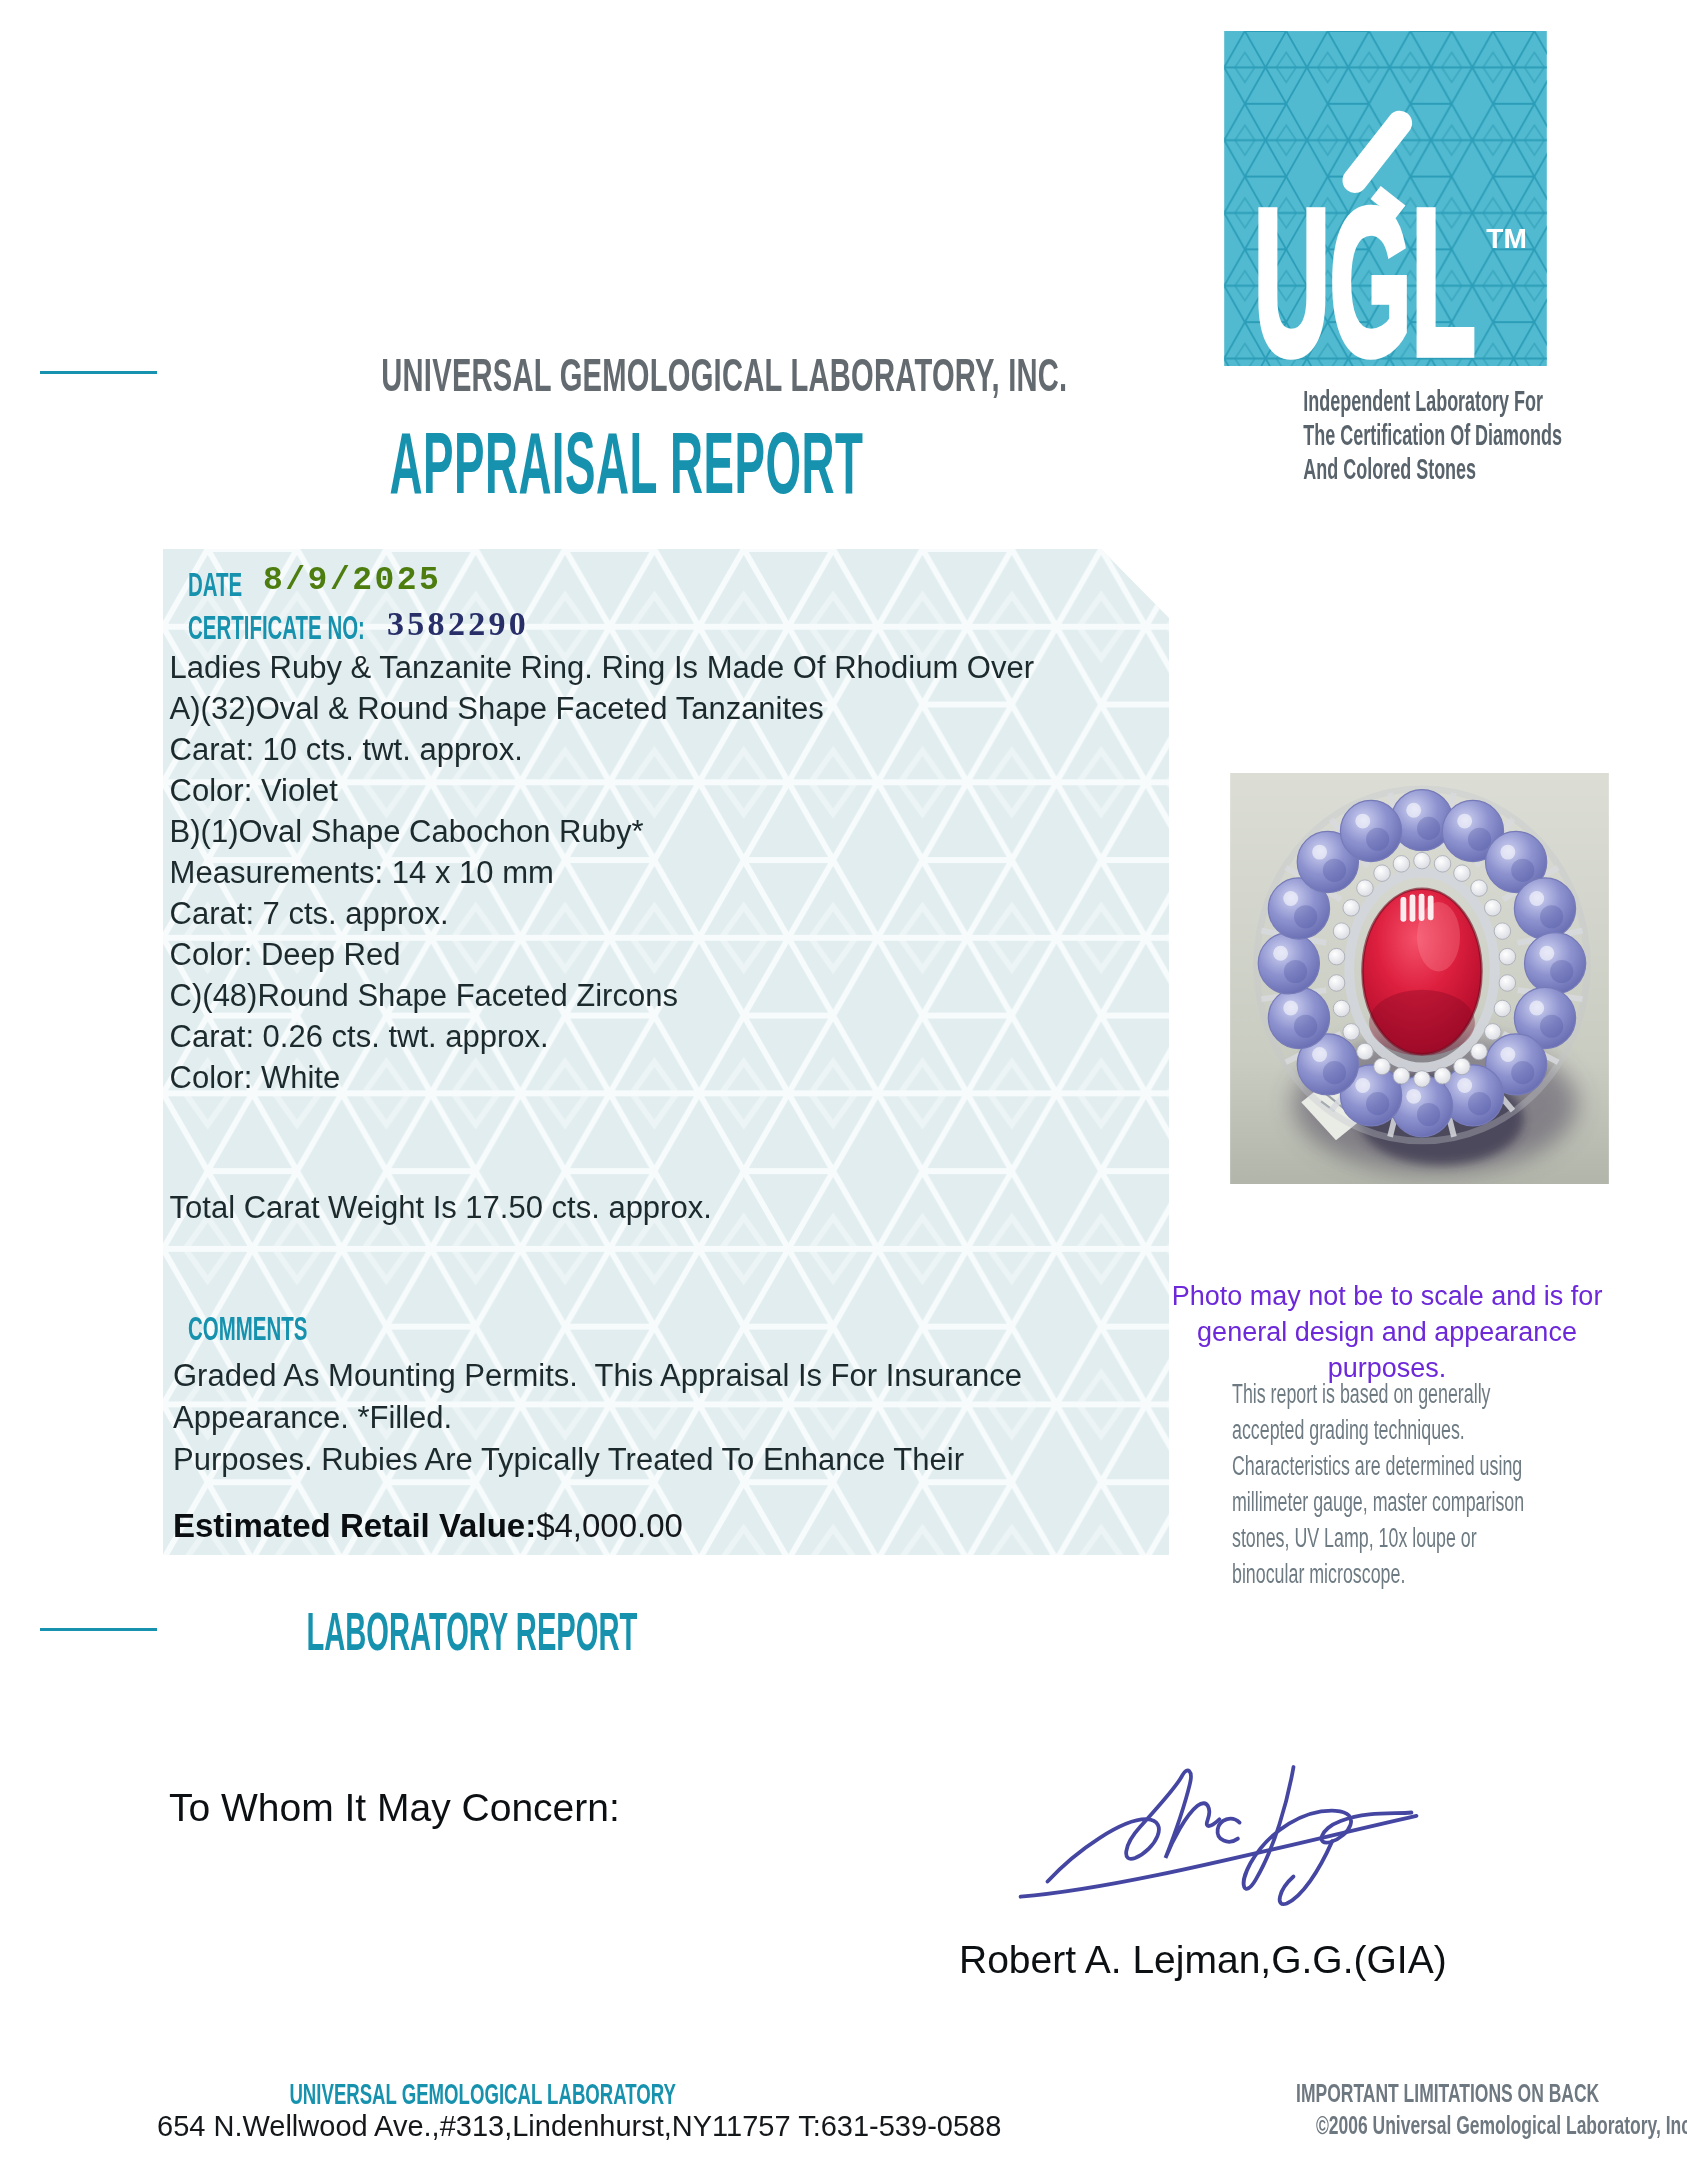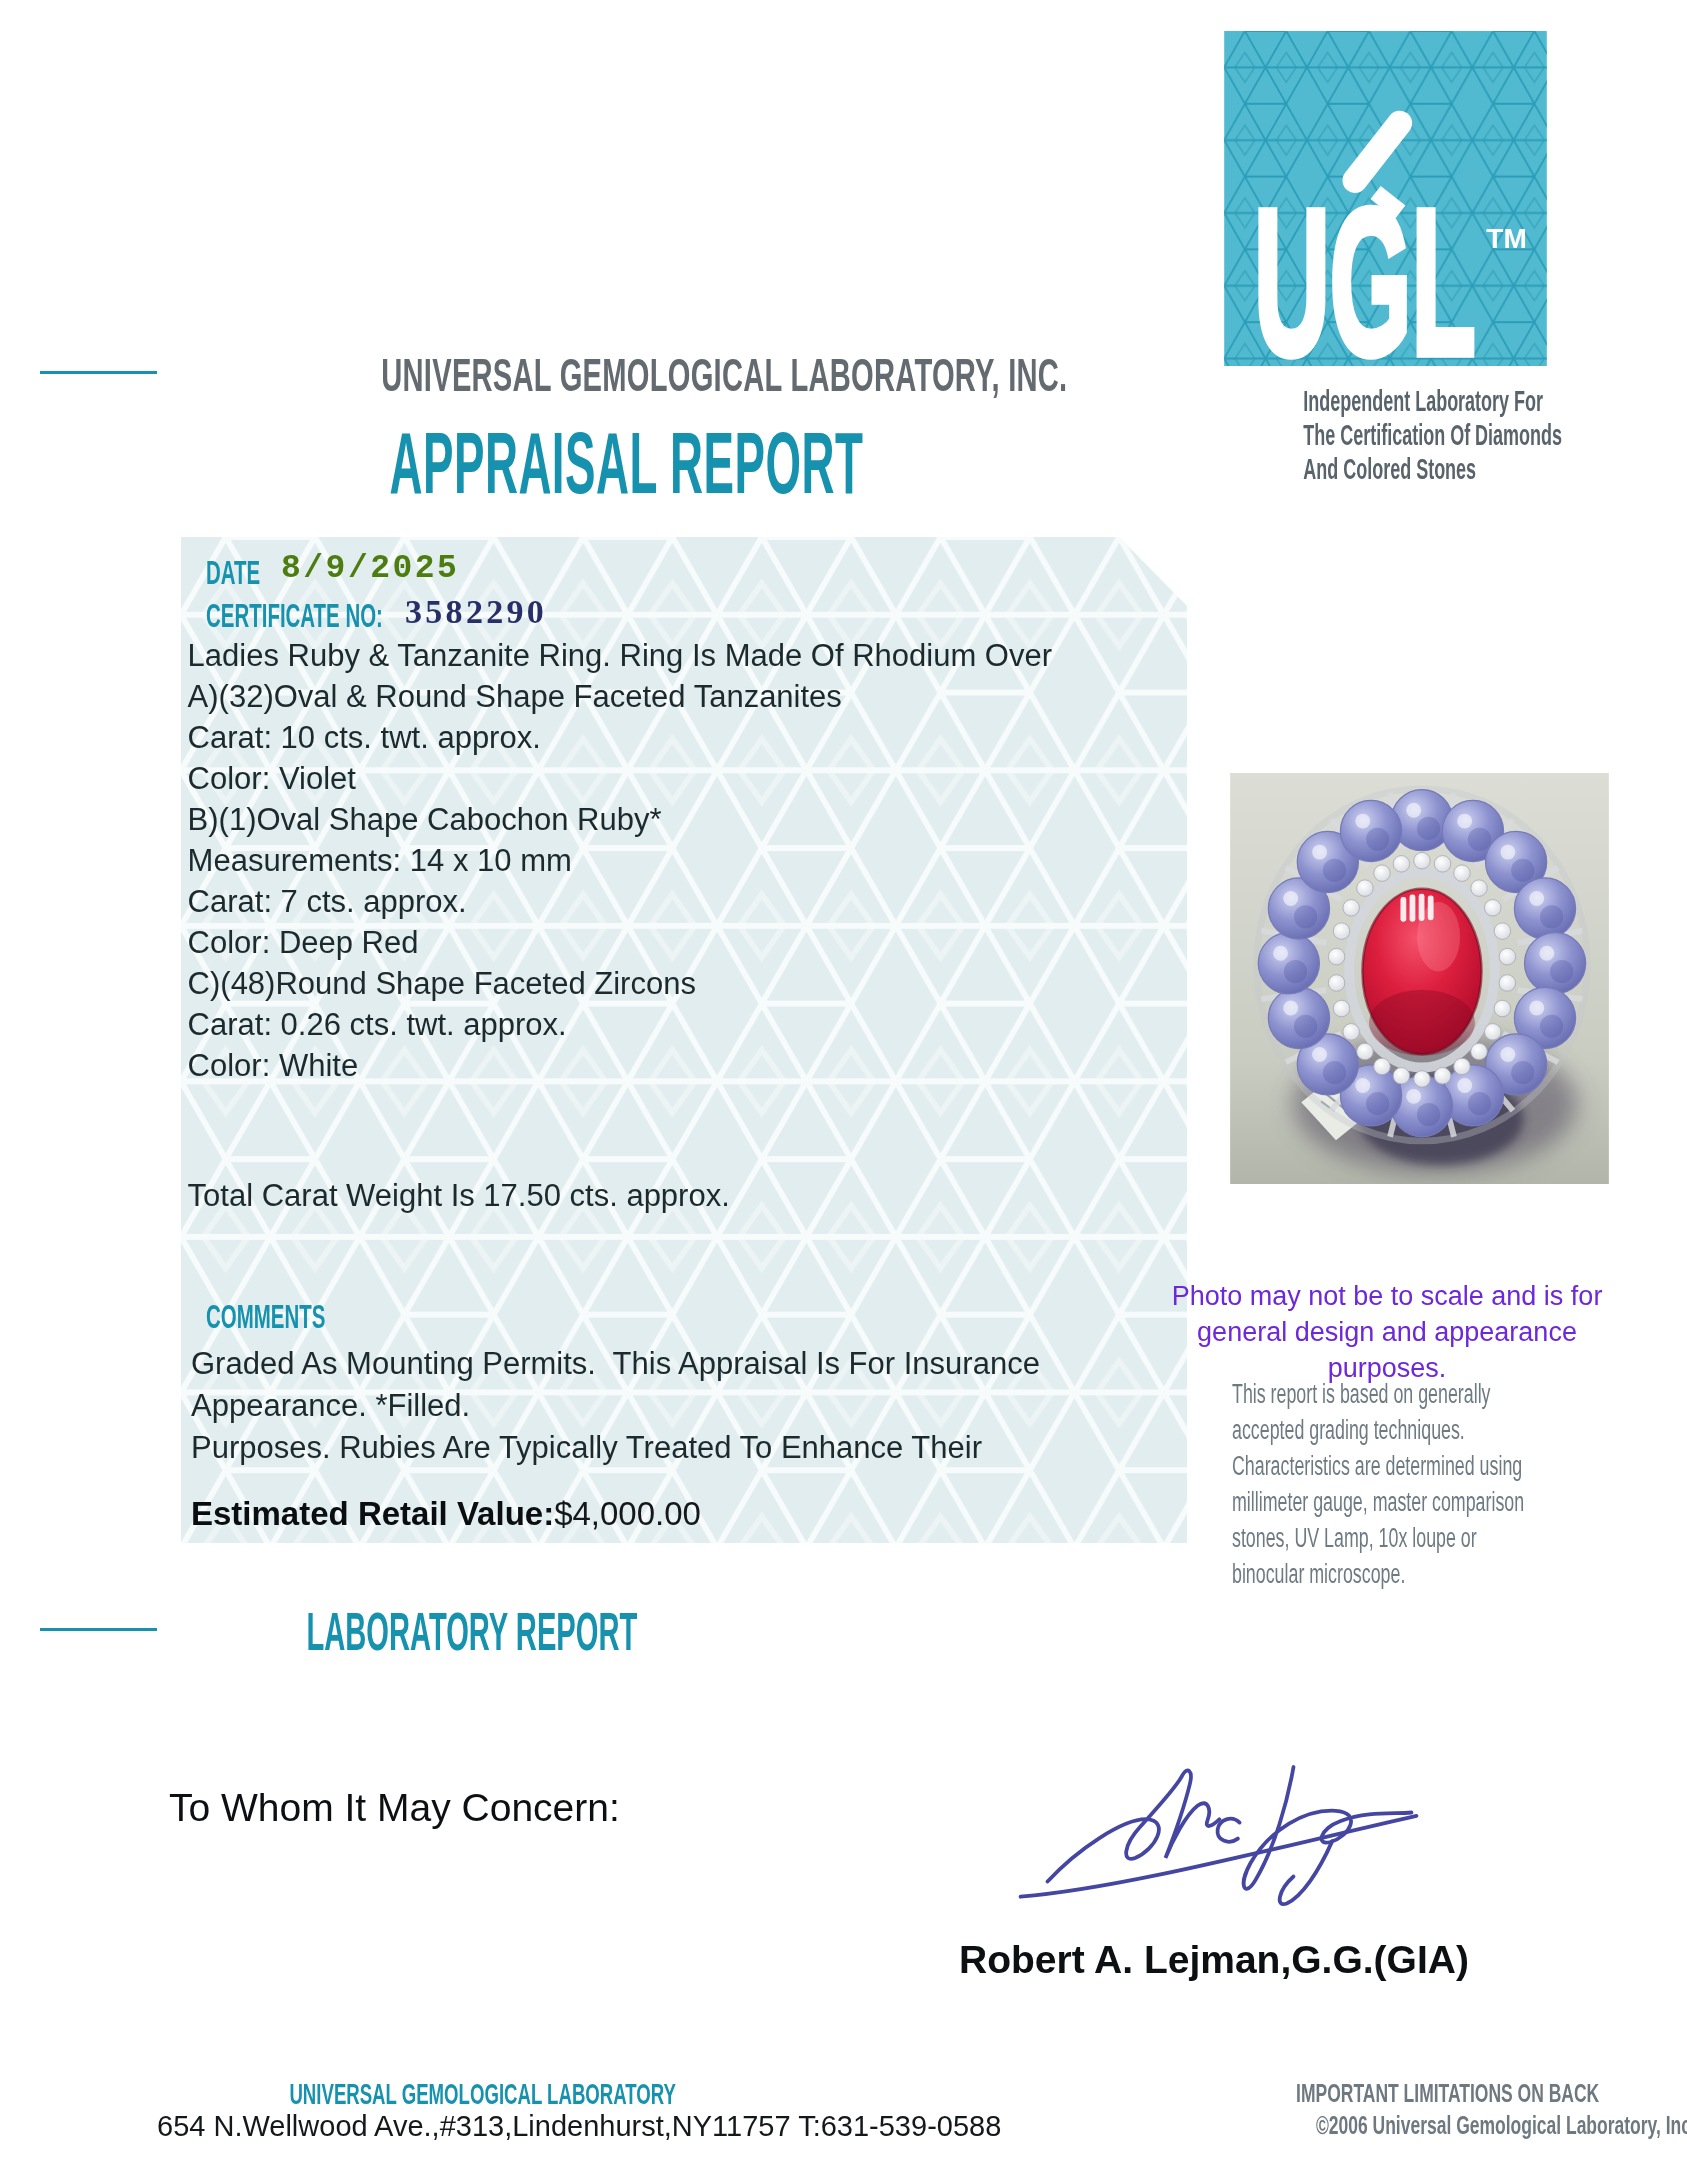--- a/index.html
+++ b/index.html
@@ -20,22 +20,22 @@
   .cond{display:inline-block;transform-origin:0 0;white-space:nowrap;}
   .pre{white-space:pre;}
   
   #hdr-line{left:40px;top:371px;width:117px;height:3.3px;background:var(--teal);}
   #company{left:171px;top:347px;font-size:47px;font-weight:700;color:var(--gray-head);transform:scaleX(.62);letter-spacing:0.4px;}
   #appraisal{left:171px;top:412px;font-size:88px;font-weight:700;color:var(--teal);transform:scaleX(.52);letter-spacing:0.8px;}
   
   #logo{left:1224px;top:31px;width:323px;height:335px;}
   #logo-caption{left:1224px;top:384px;font-size:29px;font-weight:700;color:var(--gray-cap);line-height:34px;transform:scaleX(.62);}
   
-  #panel{left:163px;top:537px;width:1006px;height:1006px;background:var(--panel-bg);
-         clip-path:polygon(0 0,938px 0,1006px 69px,1006px 1006px,0 1006px);margin-left:18px;}
+  #panel{left:163px;top:549px;width:1006px;height:1006px;background:var(--panel-bg);
+         clip-path:polygon(0 0,938px 0,1006px 69px,1006px 1006px,0 1006px);}
   #panel .field-label{font-size:33px;font-weight:700;color:var(--teal);transform:scaleX(.62);transform-origin:0 0;}
   #date-label{left:25px;top:17.4px;}
   #date-value{left:100px;top:13.2px;font-family:"Liberation Mono",monospace;font-weight:700;font-size:33px;letter-spacing:2.5px;color:#4d7c0f;}
   #cert-label{left:25px;top:60px;}
   #cert-value{left:224px;top:56px;font-family:Liberation Serif, serif;font-weight:700;font-size:34px;letter-spacing:3.3px;color:var(--navy);}
   #desc-block{left:6.6px;top:98px;font-size:31px;line-height:41px;color:var(--body-text);}
   #desc-block .gray{color:#8d989d;}
   #total-line{left:6.6px;top:641px;font-size:31px;color:var(--body-text);}
   #comments-label{left:25px;top:761px;}
   #comments-block{left:10px;top:806px;font-size:31px;line-height:42px;color:var(--body-text);}
@@ -43,21 +43,21 @@
   #estimated .lbl{font-weight:700;color:#0b0e11;}
   
   #photo{left:1230px;top:773px;width:379px;height:411px;}
   #photo-caption{left:1148px;top:1278px;width:478px;text-align:center;font-size:27px;line-height:36px;color:#6d28d9;}
   #method{left:1232px;top:1376px;font-size:27px;line-height:36px;color:var(--gray-body);transform:scaleX(.66);transform-origin:0 0;}
   
   #lab-line{left:40px;top:1628px;width:117px;height:3.3px;background:var(--teal);}
   #lab-heading{left:171px;top:1601px;font-size:53px;font-weight:700;color:var(--teal);transform:scaleX(.55);}
   #salutation{left:169px;top:1786px;font-size:39px;color:#0d1013;}
   #signature{left:997px;top:1727px;width:438px;height:203px;}
-  #signer{left:959px;top:1938px;font-size:39px;color:#0d1013;font-weight:bold;}
+  #signer{left:959px;top:1938px;font-size:39px;color:#0d1013;}
   
   #f-company{left:171px;top:2077px;font-size:30px;font-weight:700;color:var(--teal);transform:scaleX(.62);}
   #f-address{left:157px;top:2110px;font-size:29px;color:#15181b;}
   #f-limit{left:1218px;top:2078px;font-size:26.5px;font-weight:700;color:#6e7880;transform:scaleX(.66);}
   #f-copy{left:1218px;top:2110px;font-size:26.5px;font-weight:700;color:#6e7880;transform:scaleX(.66);}
 </style>
 </head>
 <body>
 
 <div id="page">

